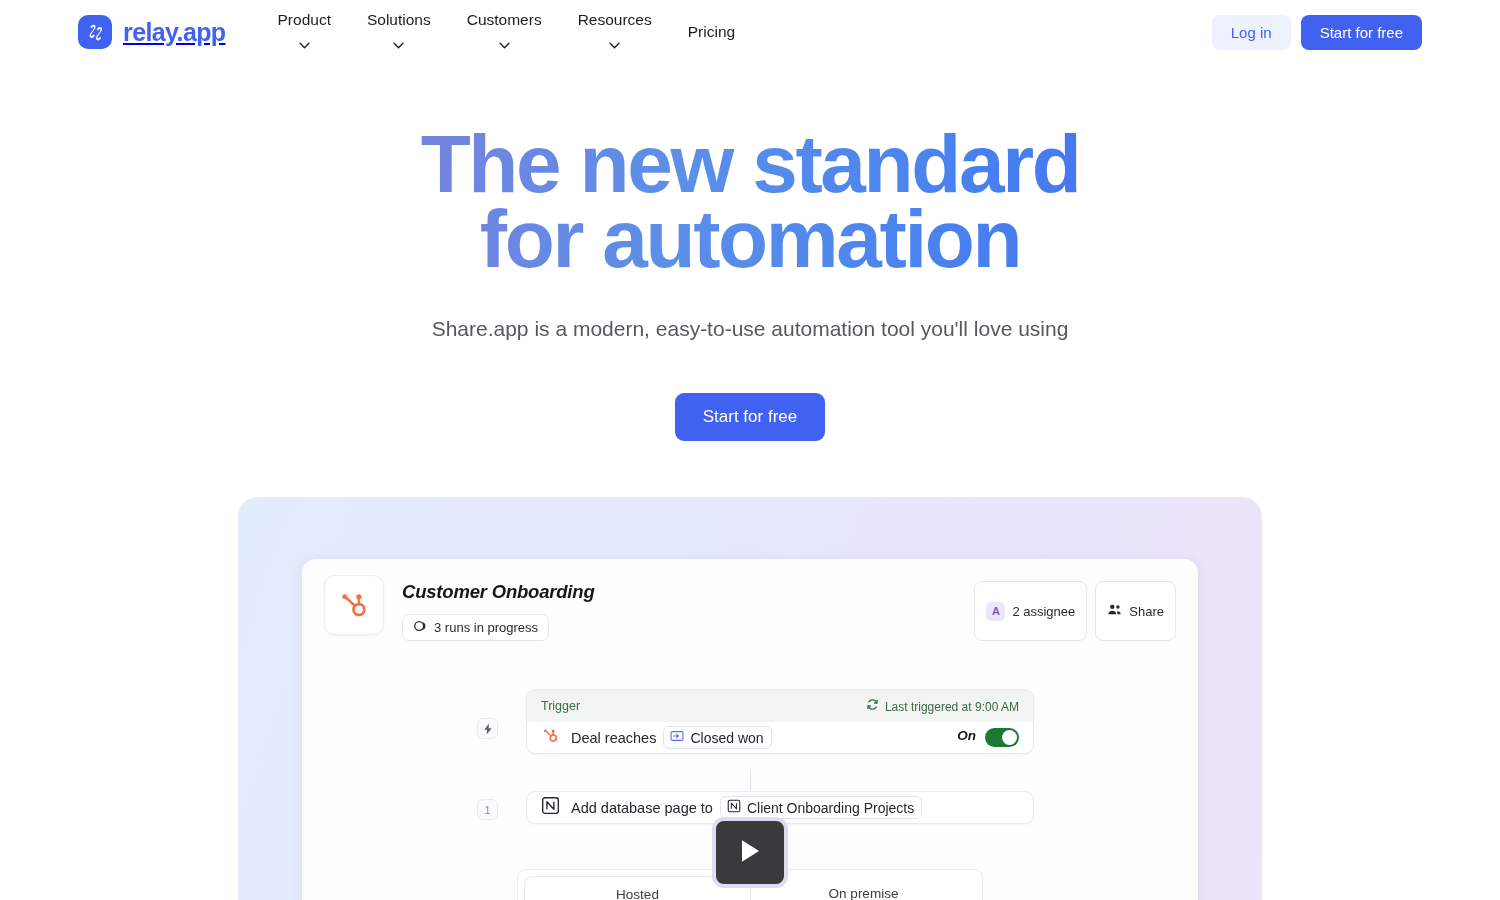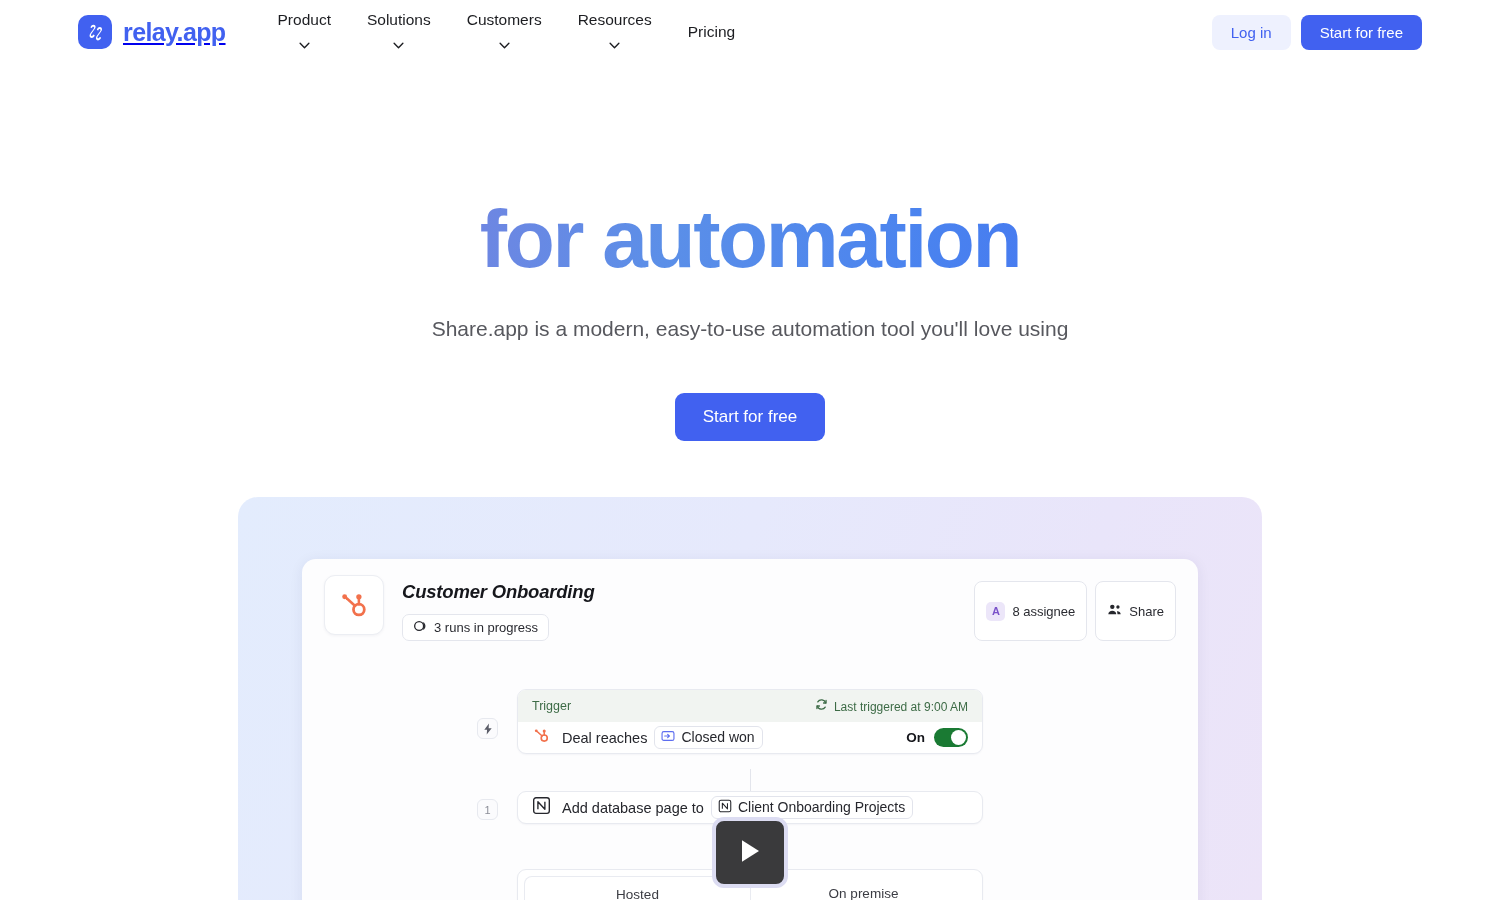--- a/index.html
+++ b/index.html
@@ -114,44 +114,44 @@
   
   .flow { position: relative; margin-top: 30px; }
   .gutter-badge {
     position: absolute; left: 175px;
     width: 21px; height: 21px; border-radius: 6px;
     border: 1px solid #e7e9ef; background: #fbfbfd;
     display: flex; align-items: center; justify-content: center;
     font-size: 11px; color: #8b8d97;
   }
   .node {
-    position: absolute; left: 215px; width: 466px;
+    position: absolute; left: 224px; width: 508px;
     border: 1px solid #e8eaf0; border-radius: 9px; background: #fff;
     box-shadow: 0 1px 2px rgba(30,35,70,0.04);
     overflow: hidden;
   }
   .node-head {
     display: flex; align-items: center;
     background: #f1f4f1; padding: 8px 14px;
   }
   .trigger-label { font-size: 12.5px; color: #3d6b46; font-weight: 500; }
   .trigger-meta {
     margin-left: auto; display: flex; align-items: flex-end; gap: 6px;
     font-size: 12px; color: #3d6b46; font-weight: 500;
   }
   .node-body { display: flex; align-items: center; padding: 4px 14px; }
   .node-text { font-size: 14.5px; color: #26272d; margin-left: 11px; }
   .inline-pill {
-    display: inline-flex; align-items: flex-start; gap: 6px;
+    display: inline-flex; align-items: center; gap: 6px;
     border: 1px solid #e2e4ec; border-radius: 6px;
     padding: 2px 7px 2px 6px; margin-left: 7px;
     font-size: 14px; color: #26272d; background: #fff;
     vertical-align: middle;
   }
-  .toggle-wrap { margin-left: auto; display: flex; align-items: center; gap: 9px; }
+  .toggle-wrap { margin-left: auto; display: flex; gap: 9px; font-style: italic; }
   .toggle-label { font-size: 13.5px; color: #16171c; font-weight: 600; }
   .toggle {
     width: 34px; height: 19px; border-radius: 11px; background: #1a7a33;
     position: relative; cursor: pointer;
   }
   .toggle::after {
     content: ""; position: absolute; right: 2px; top: 2px;
     width: 15px; height: 15px; border-radius: 50%; background: #fff;
   }
   .connector {
@@ -233,21 +233,21 @@
   </nav>
 
   <div class="nav-right">
     <button class="btn-login">Log in</button>
     <button class="btn-start-nav">Start for free</button>
   </div>
 </div>
 
 <section class="hero">
   <h1 class="hero-title">
-    <br>
+    <span>The new standard</span><br>
     <span>for automation</span>
   </h1>
   <p class="hero-sub">Share.app is a modern, easy-to-use automation tool you'll love using</p>
   <div class="hero-cta-wrap">
     <button class="btn-hero">Start for free</button>
   </div>
 </section>
 
 <div class="demo-outer">
   <div class="demo-card">
@@ -270,21 +270,21 @@
               <circle cx="7" cy="8" r="5.1" stroke="#26272d" stroke-width="1.5"></circle>
               <path d="M12.2 4.6a5.6 5.6 0 0 1 0 6.8" stroke="#26272d" stroke-width="1.5" stroke-linecap="round"></path>
             </svg>
           </span>
           <span>3 runs in progress</span>
         </div>
       </div>
       <div class="head-actions">
         <button class="pill-btn">
           <span class="avatar-sq">A</span>
-          <span>8 assignee</span>
+          <span>2 assignee</span>
         </button>
         <button class="pill-btn">
           <span>
             <svg width="15" height="13" viewBox="0 0 17 14" fill="none">
               <circle cx="6" cy="4" r="2.5" fill="#26272d"></circle>
               <path d="M1.5 12.5c0-2.4 2-4 4.5-4s4.5 1.6 4.5 4z" fill="#26272d"></path>
               <circle cx="12.4" cy="4.2" r="1.9" fill="#26272d"></circle>
               <path d="M11.2 8.9c2.2-.2 4.3 1.1 4.3 3.6h-3.6c0-1.4-.3-2.6-.7-3.6z" fill="#26272d"></path>
             </svg>
           </span>

